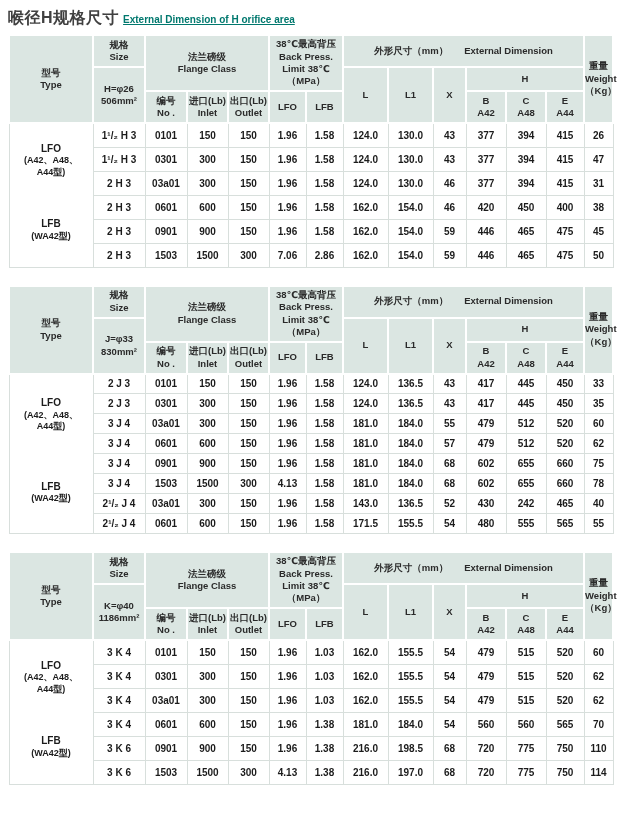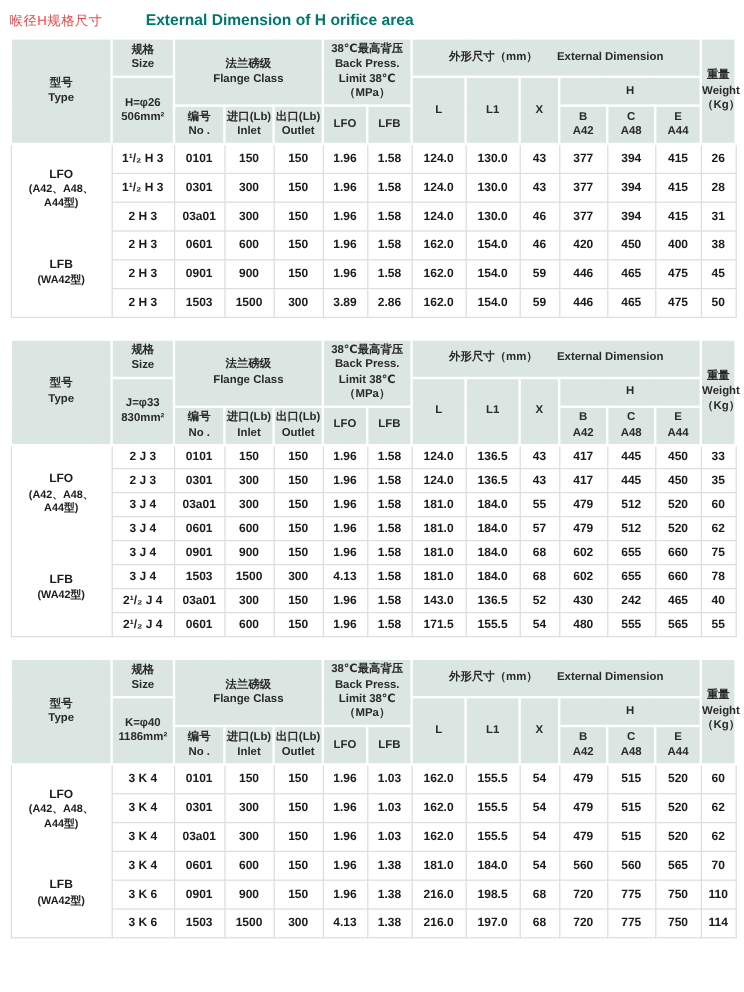--- a/index.html
+++ b/index.html
@@ -5,22 +5,22 @@
   * { box-sizing: border-box; margin: 0; padding: 0; }
   html, body { background: #ffffff; }
   body {
     width: 620px; height: 827px;
     padding: 8px 8px 0 8px;
     font-family: "Liberation Sans", "DejaVu Sans", sans-serif;
     overflow: hidden;
   }
   .section { margin-bottom: 17px; }
   .title { margin-bottom: 5px; white-space: nowrap; }
-  .tcn { color: #ef4444; font-size: 11px; font-weight: normal; letter-spacing: 0.5px; }
-  .ten { color: #00786e; font-size: 13px; font-weight: bold; margin-left: 36px; }
+  .tcn { color: #404040; font-size: 16px; font-weight: bold; letter-spacing: 0.5px; }
+  .ten { color: #00786e; font-size: 10px; font-weight: bold; margin-left: 4px; text-decoration: underline; }
 
   table.spec { border-collapse: collapse; table-layout: fixed; width: 604px; }
   table.spec thead th {
     background: #dbe6e2;
     border: 2px solid #ffffff;
     font-weight: bold;
     color: #2a2a2a;
     text-align: center;
     vertical-align: middle;
     font-size: 9.5px;
@@ -140,21 +140,21 @@
           <td>300</td>
           <td>150</td>
           <td>1.96</td>
           <td>1.58</td>
           <td>124.0</td>
           <td>130.0</td>
           <td>43</td>
           <td>377</td>
           <td>394</td>
           <td>415</td>
-          <td>28</td>
+          <td>47</td>
         </tr>
         <tr>
           <td>2 H 3</td>
           <td>03a01</td>
           <td>300</td>
           <td>150</td>
           <td>1.96</td>
           <td>1.58</td>
           <td>124.0</td>
           <td>130.0</td>
@@ -192,21 +192,21 @@
           <td>446</td>
           <td>465</td>
           <td>475</td>
           <td>45</td>
         </tr>
         <tr>
           <td>2 H 3</td>
           <td>1503</td>
           <td>1500</td>
           <td>300</td>
-          <td>3.89</td>
+          <td>7.06</td>
           <td>2.86</td>
           <td>162.0</td>
           <td>154.0</td>
           <td>59</td>
           <td>446</td>
           <td>465</td>
           <td>475</td>
           <td>50</td>
         </tr>
       </tbody>

